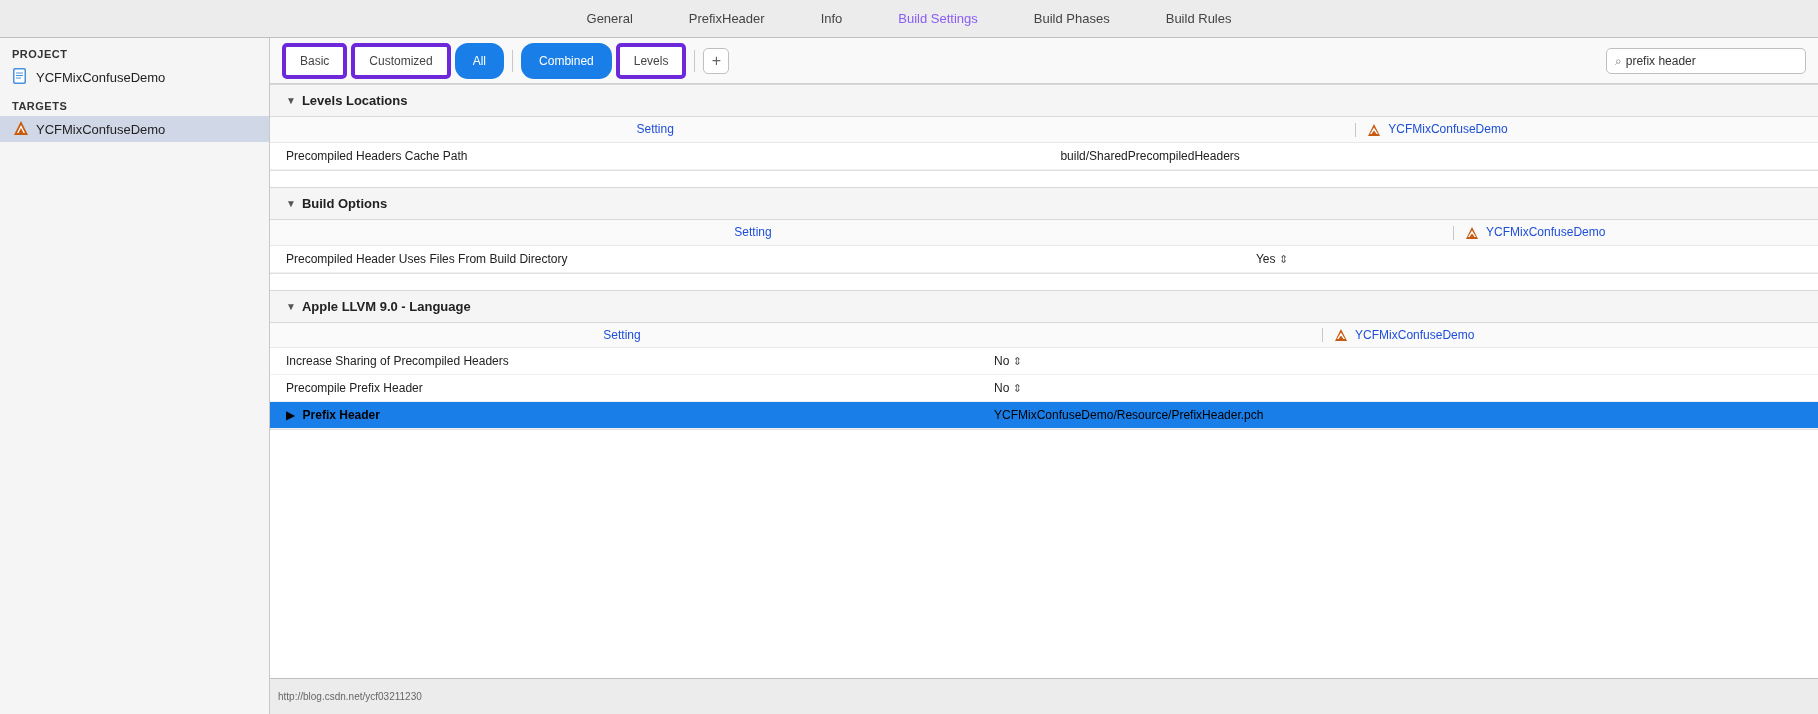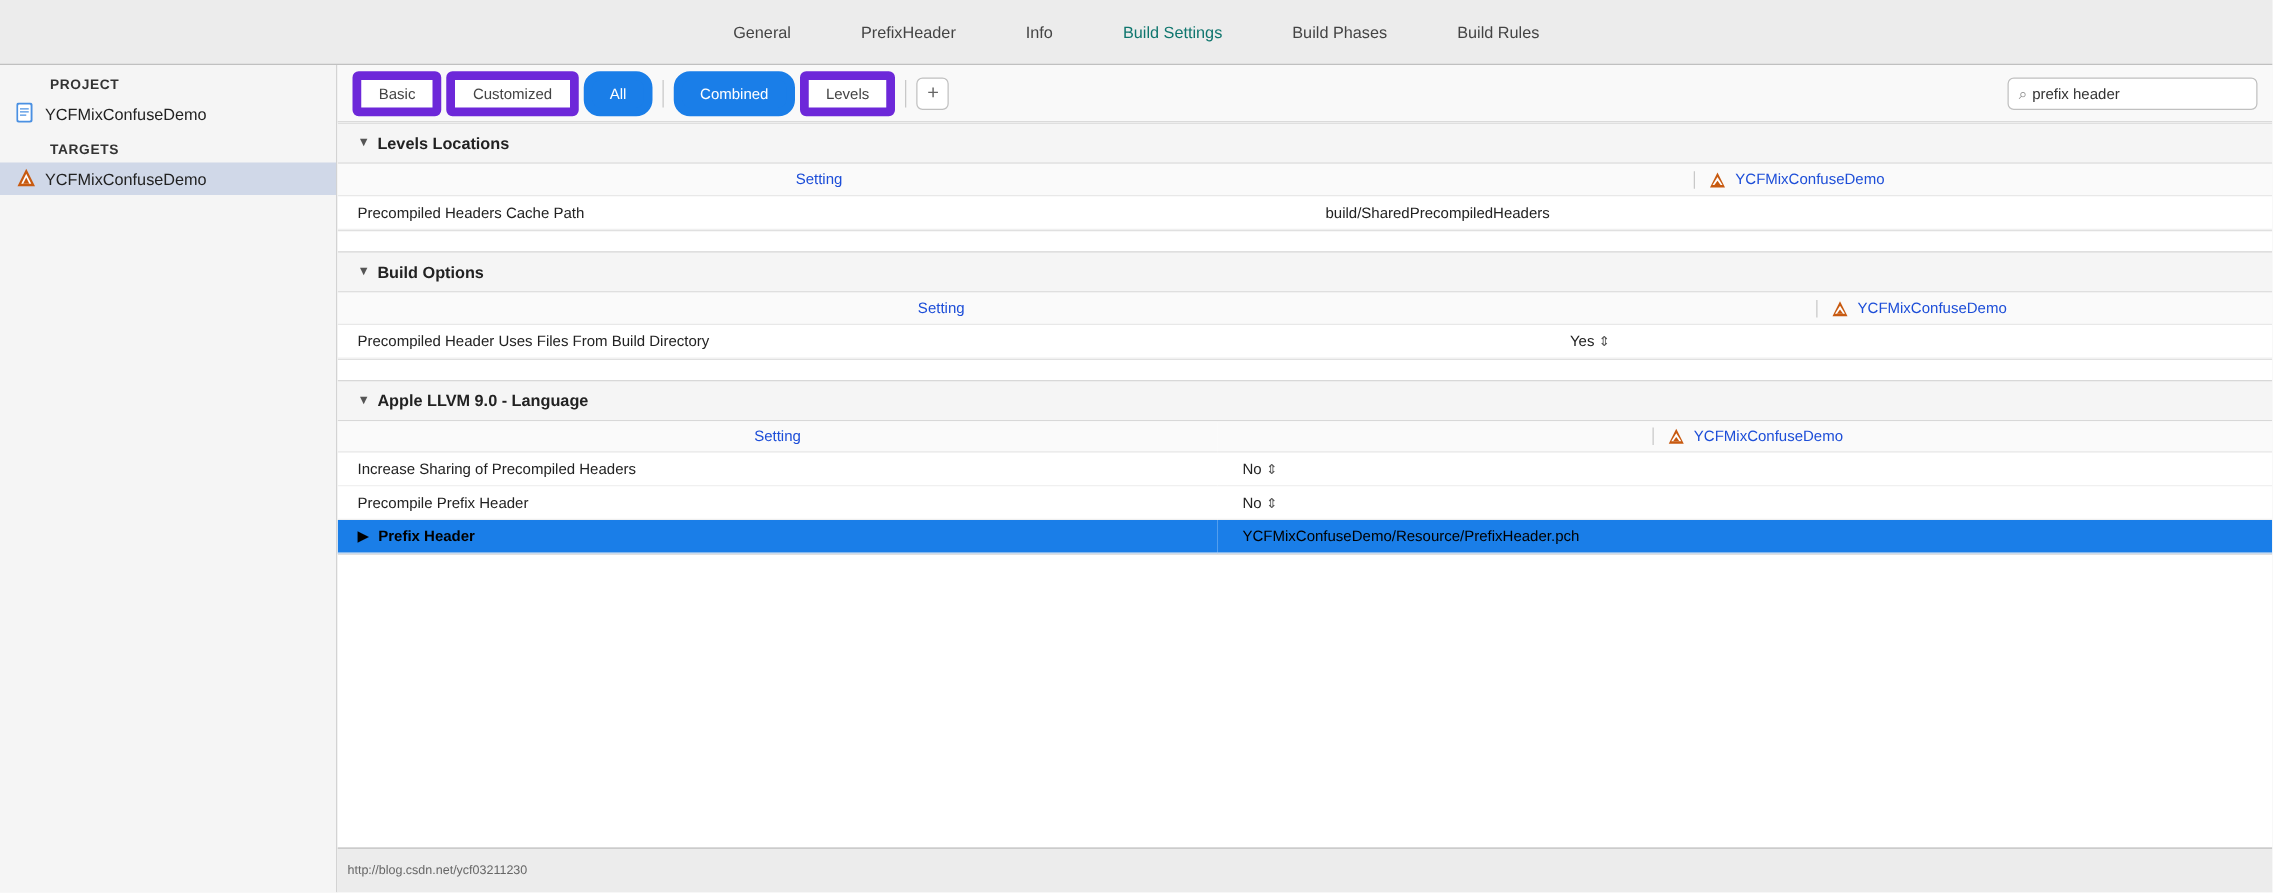--- a/index.html
+++ b/index.html
@@ -5,39 +5,39 @@
     * { margin: 0; padding: 0; box-sizing: border-box; }
     body { font-family: -apple-system, BlinkMacSystemFont, 'Helvetica Neue', Arial, sans-serif; font-size: 13px; background: #f0f0f0; width: 1818px; height: 714px; overflow: hidden; display: flex; flex-direction: column; }
 
     
     .top-nav {
       background: #ececec;
       border-bottom: 1px solid #c0c0c0;
       display: flex;
       align-items: center;
       justify-content: center;
-      height: 52px;
+      height: 38px;
       flex-shrink: 0;
     }
     .top-nav-items {
       display: flex;
       gap: 0;
     }
     .nav-item {
       padding: 0 28px;
       font-size: 13px;
       color: #444;
       cursor: pointer;
       height: 38px;
       display: flex;
       align-items: center;
       white-space: nowrap;
     }
     .nav-item.active {
-      color: #0f766e;
+      color: #8b5cf6;
     }
 
     
     .main-layout {
       display: flex;
       flex: 1;
       overflow: hidden;
     }
 
     
@@ -48,21 +48,20 @@
       flex-shrink: 0;
       overflow-y: auto;
     }
     .sidebar-section-header {
       font-size: 11px;
       font-weight: 700;
       color: #333;
       padding: 10px 12px 4px 12px;
       text-transform: uppercase;
       letter-spacing: 0.5px;
-      margin-left: 28px;
     }
     .sidebar-item {
       display: flex;
       align-items: center;
       padding: 4px 12px;
       cursor: pointer;
       font-size: 13px;
       color: #222;
     }
     .sidebar-item.selected {
@@ -94,21 +93,21 @@
       padding: 8px 12px;
       border-bottom: 1px solid #d0d0d0;
       background: #f9f9f9;
       gap: 4px;
       height: 46px;
       flex-shrink: 0;
     }
     .filter-btn {
       padding: 4px 14px;
       border-radius: 5px;
-      border: 7px solid #6d28d9;
+      border: 4px solid #6d28d9;
       background: white;
       font-size: 12px;
       color: #444;
       cursor: pointer;
       height: 36px;
       display: flex;
       align-items: center;
     }
     .filter-btn.active-blue {
       background: #1a7ee8;

